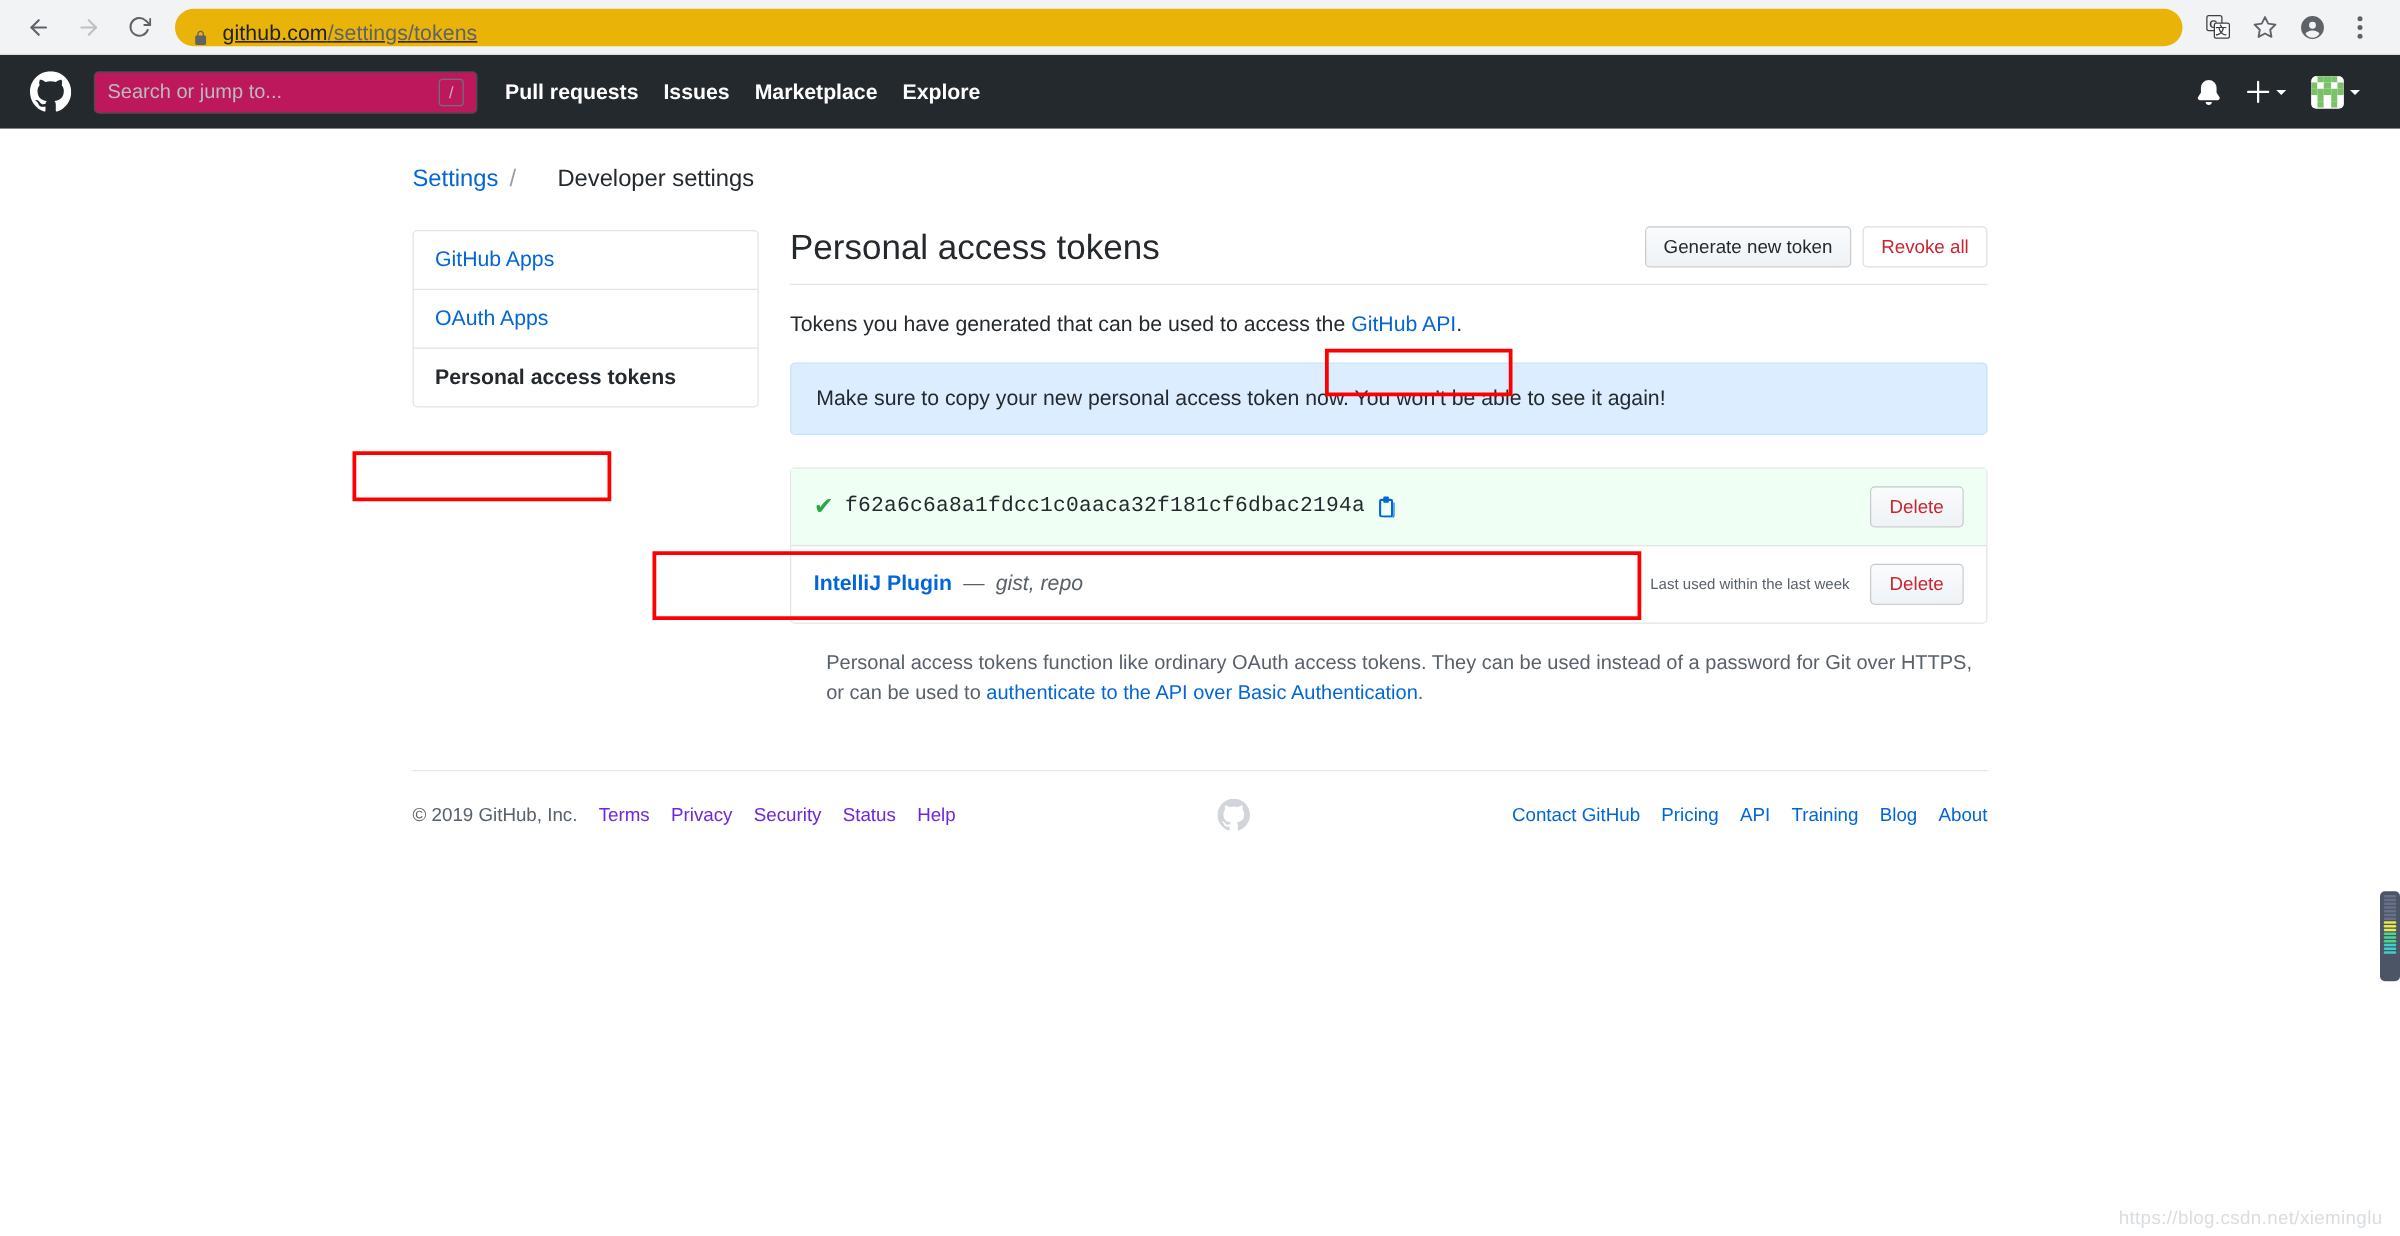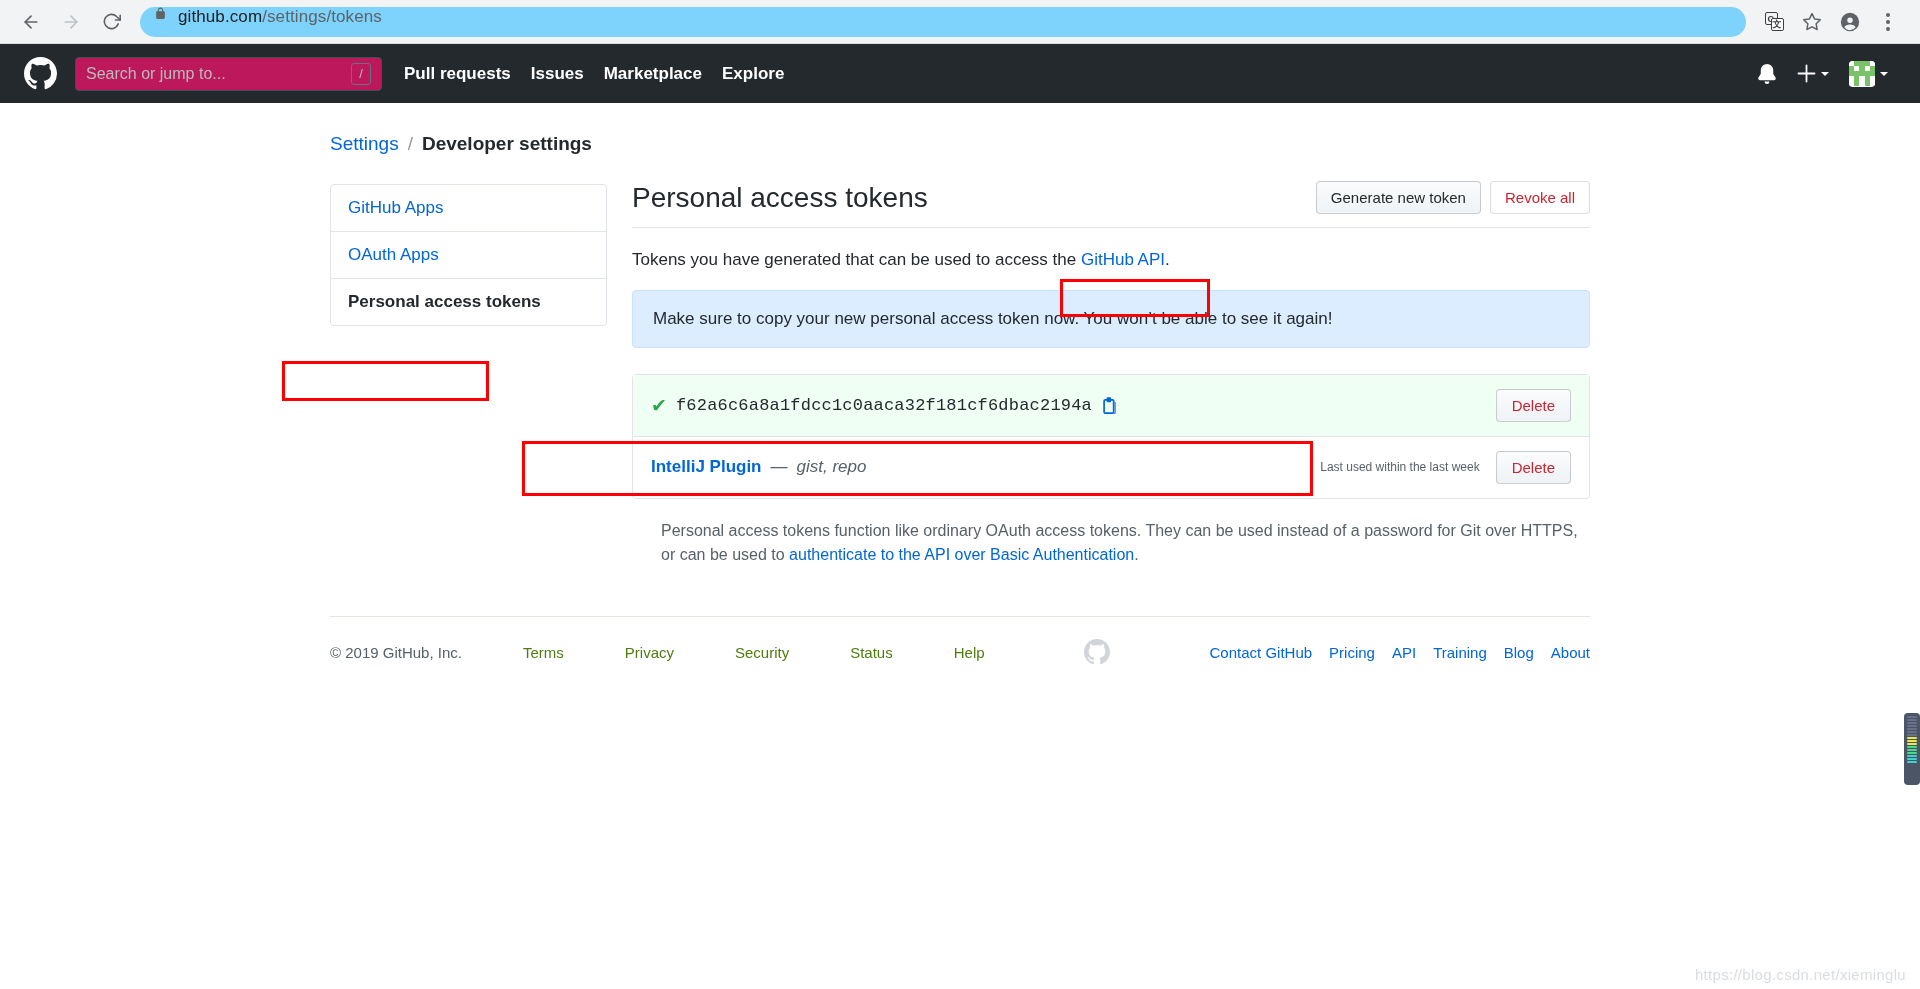--- a/index.html
+++ b/index.html
@@ -25,27 +25,28 @@
     border-radius: 50%;
     display: flex; align-items: center; justify-content: center;
     color: #5f6368;
   }
   .nav-btn svg { display: block; }
   .nav-btn.disabled { color: #bdc1c6; }
 
   .omnibox {
     flex: 1;
     height: 30px;
-    background: #7dd3fc;
+    background: #eab308;
     border-radius: 16px;
     margin: 0 10px 0 12px;
     display: flex;
-    align-items: flex-start;
+    align-items: flex-end;
     padding: 0 14px;
     min-width: 0;
+    text-decoration: underline;
   }
   .lock-icon { color: #5f6368; margin-right: 11px; display:flex; }
   .url-text {
     font-size: 17px;
     color: #202124;
     white-space: nowrap;
     letter-spacing: .1px;
   }
   .url-text .path { color: #5f6368; }
 
@@ -143,21 +144,21 @@
   .page { background:#fff; height: calc(989px - 44px - 59px); position: relative; }
   .container { width: 1260px; margin: 0 auto; padding-left: 0; }
 
   .breadcrumb {
     padding: 30px 0 26px 0;
     font-size: 19px;
     display:flex; align-items:center; gap:9px;
   }
   .breadcrumb a { color:#0366d6; text-decoration:none; }
   .breadcrumb .sep { color:#959da5; }
-  .breadcrumb .current { color:#24292e; font-weight:bold; }
+  .breadcrumb .current { color:#24292e; font-weight:normal;margin-left:24px; }
 
   .columns { display:flex; gap: 0; }
   .sidebar { width: 277px; flex: none; padding-top: 3px; }
   .menu { border:1px solid #e1e4e8; border-radius: 4px; background:#fff; }
   .menu-item {
     padding: 13px 17px;
     font-size: 17px;
     color:#0366d6;
     border-bottom:1px solid #e1e4e8;
     cursor:pointer;
@@ -241,21 +242,21 @@
   .note a { color:#0366d6; text-decoration:none; }
 
   .footer {
     border-top:1px solid #e1e4e8;
     margin-top: 48px;
     padding-top: 22px;
     display:flex; align-items:center;
     font-size: 15px;
   }
   .footer-left { display:flex; align-items:center; gap: 17px; color:#586069; }
-  .footer-left a { color:#4d7c0f; text-decoration:none;margin-left:44px; }
+  .footer-left a { color:#6d28d9; text-decoration:none; }
   .footer-mark { flex:1; display:flex; justify-content:center; color:#d1d5da; }
   .footer-right { display:flex; align-items:center; gap: 17px; }
   .footer-right a { color:#0366d6; text-decoration:none; }
 
   
   .annot {
     position:absolute;
     border: 3px solid #ff0000;
     pointer-events:none;
     box-sizing: border-box;

